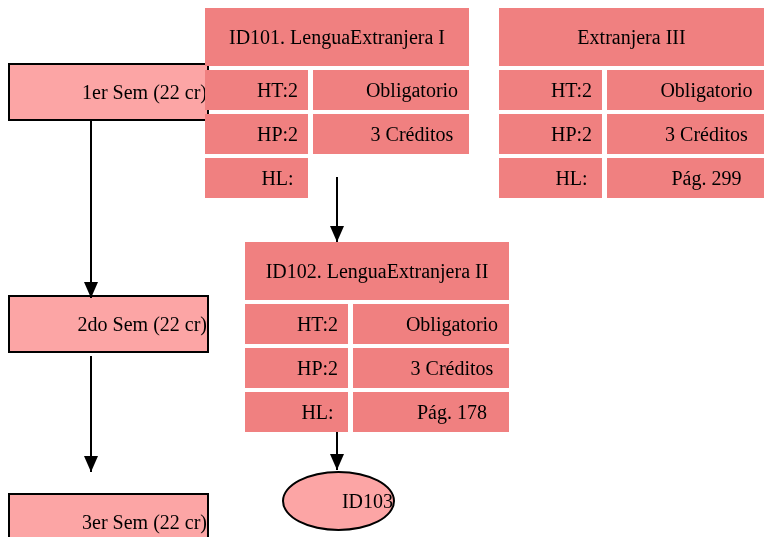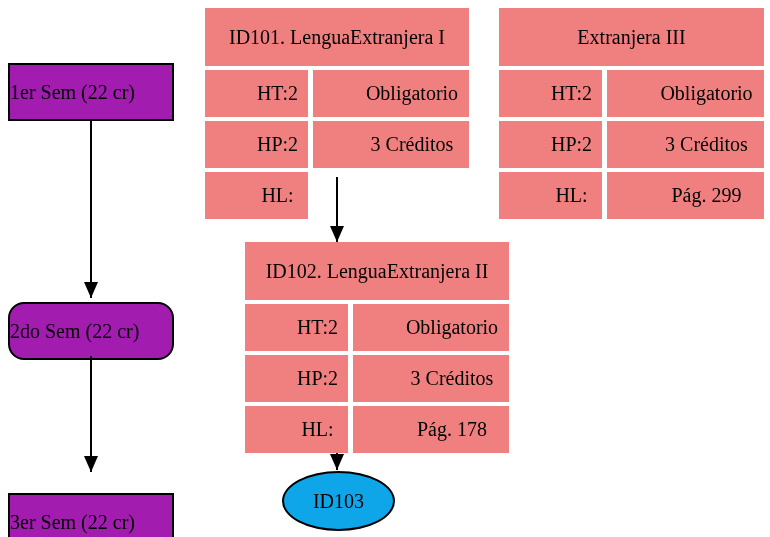--- a/index.html
+++ b/index.html
@@ -15,25 +15,26 @@
     --pink: #f08080;
     --ink: #000000;
   }
 
   
   .sem-box {
     position: absolute;
     width: 162px;
     height: 54px;
     border: 2px solid var(--ink);
-    background: #a21caf;
+    background: #fca5a5;
     display: flex;
     align-items: center;
-    justify-content: flex-start;
+    justify-content: flex-end;
     text-align: center;
+    padding-left: 35px;
   }
 
   
   .course {
     position: absolute;
     display: grid;
     grid-template-columns: 103px 156px;
     column-gap: 5px;
     row-gap: 4px;
   }
@@ -43,21 +44,21 @@
     height: 58px;
     background: var(--pink);
     display: flex;
     flex-direction: row;
     align-items: center;
     justify-content: center;
     line-height: 26px;
     text-align: center;
   }
   .course .cell {
-    height: 47px;
+    height: 40px;
     background: var(--pink);
     display: flex;
     align-items: center;
     justify-content: center;
     padding-left: 42px;
   }
 
   
   .varrow {
     position: absolute;
@@ -78,35 +79,35 @@
 
   
   .ellipse {
     position: absolute;
     left: 282px;
     top: 471px;
     width: 109px;
     height: 56px;
     border: 2px solid var(--ink);
     border-radius: 50%;
-    background: #0ea5e9;
+    background: #fca5a5;
     display: flex;
     align-items: center;
-    justify-content: center;
+    justify-content: flex-end;
   }
 </style>
 </head>
 <body>
 
 <div class="canvas">
 
   <div class="sem-box" style="left:8px; top:63px;">
     <span>1er Sem (22 cr)</span>
   </div>
-  <div class="sem-box" style="left:8px; top:302px;border-radius:16px;">
+  <div class="sem-box" style="left:8px; top:295px;">
     <span>2do Sem (22 cr)</span>
   </div>
   <div class="sem-box" style="left:8px; top:493px;">
     <span>3er Sem (22 cr)</span>
   </div>
 
   <div class="varrow" style="left:90px; top:121px; height:177px;"></div>
   <div class="varrow" style="left:90px; top:356px; height:116px;"></div>
   <div class="varrow" style="left:336px; top:177px; height:65px;"></div>
   <div class="varrow" style="left:336px; top:411px; height:59px;"></div>

